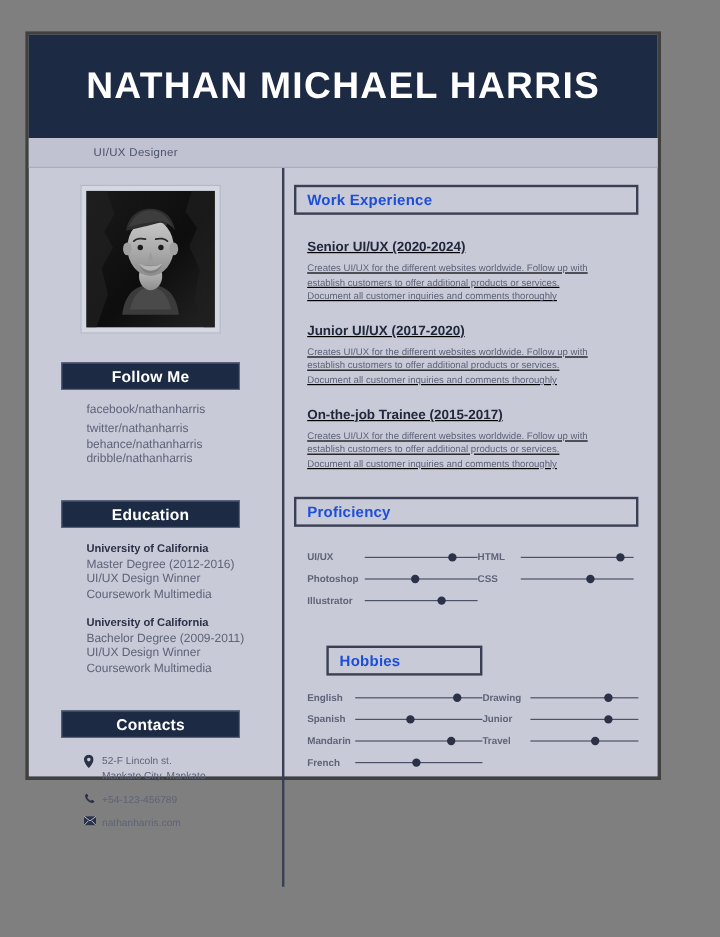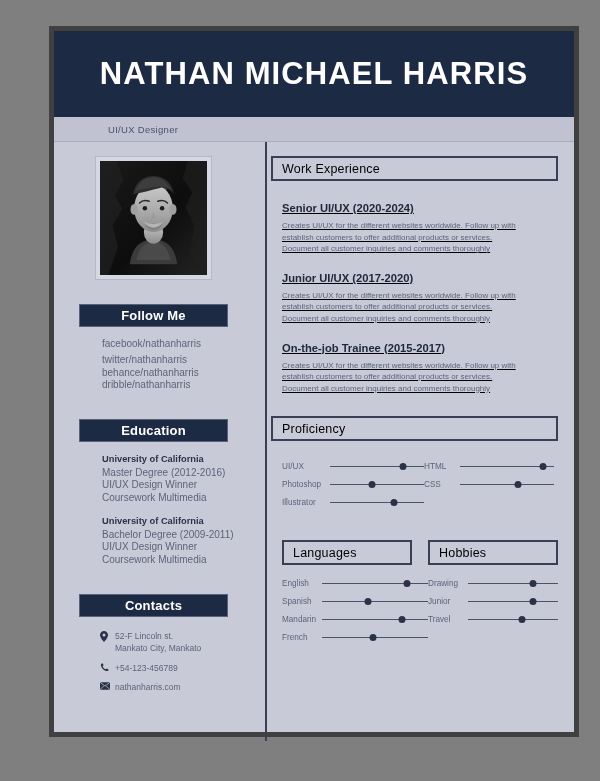--- a/index.html
+++ b/index.html
@@ -9,26 +9,26 @@
   }
   body {
     width: 600px;
     height: 781px;
     font-family: "Liberation Sans", sans-serif;
     overflow: hidden;
   }
 
   .page {
     position: absolute;
-    left: 49px;
+    left: 21px;
     top: 26px;
     width: 530px;
-    height: 711px;
+    height: 624px;
     background: #c8cad8;
-    border: 5px solid #404040;
+    border: 3px solid #404040;
     box-sizing: border-box;
   }
 
   
   .header-band {
     height: 86px;
     background: #1d2a44;
     display: flex;
     align-items: center;
     justify-content: center;
@@ -169,22 +169,23 @@
     border: 2px solid #3a3f54;
     height: 25px;
     display: flex;
     align-items: center;
     background: transparent;
     box-sizing: border-box;
     padding-left: 9px;
   }
   .outline-text {
     font-size: 12.5px;
-    color: #000000;
+    color: #1d4ed8;
     letter-spacing: .2px;
+    font-weight: bold;
   }
 
   
   .jobs { margin-top: 21px; text-decoration: underline; }
   .job { margin-bottom: 17px; padding-left: 11px; }
   .job:last-child { margin-bottom: 0; }
   .job-title {
     font-size: 11.2px;
     font-weight: bold;
     color: #22283c;
@@ -199,20 +200,21 @@
 
   
   .prof-wrap { margin-top: 21px; display: flex; padding-left: 11px; }
   .prof-col-a { width: 142px; }
   .prof-col-b { width: 130px; }
 
   .skill-row {
     display: flex;
     align-items: center;
     margin-bottom: 9px;
+    font-weight: bold;
   }
   .skill-label {
     font-size: 8.2px;
     color: #5d6378;
     flex: none;
   }
   .sl-w48 { width: 48px; }
   .sl-w36 { width: 36px; }
   .sl-w40 { width: 40px; }
   .track {
@@ -424,23 +426,20 @@
               <span class="skill-label sl-w36">CSS</span>
               <span class="track">
                   <span class="knob" style="left: 62%;"></span>
                 </span>
             </div>
           </div>
         </div>
       </div>
 
       <div class="two-head">
-        <div class="outline-bar">
-          <span class="outline-text">Languages</span>
-        </div>
         <div class="gap"></div>
         <div class="outline-bar">
           <span class="outline-text">Hobbies</span>
         </div>
       </div>
 
       <div class="two-body">
         <div class="lang-col">
           <div class="skill-row">
             <span class="skill-label sl-w40">English</span>

